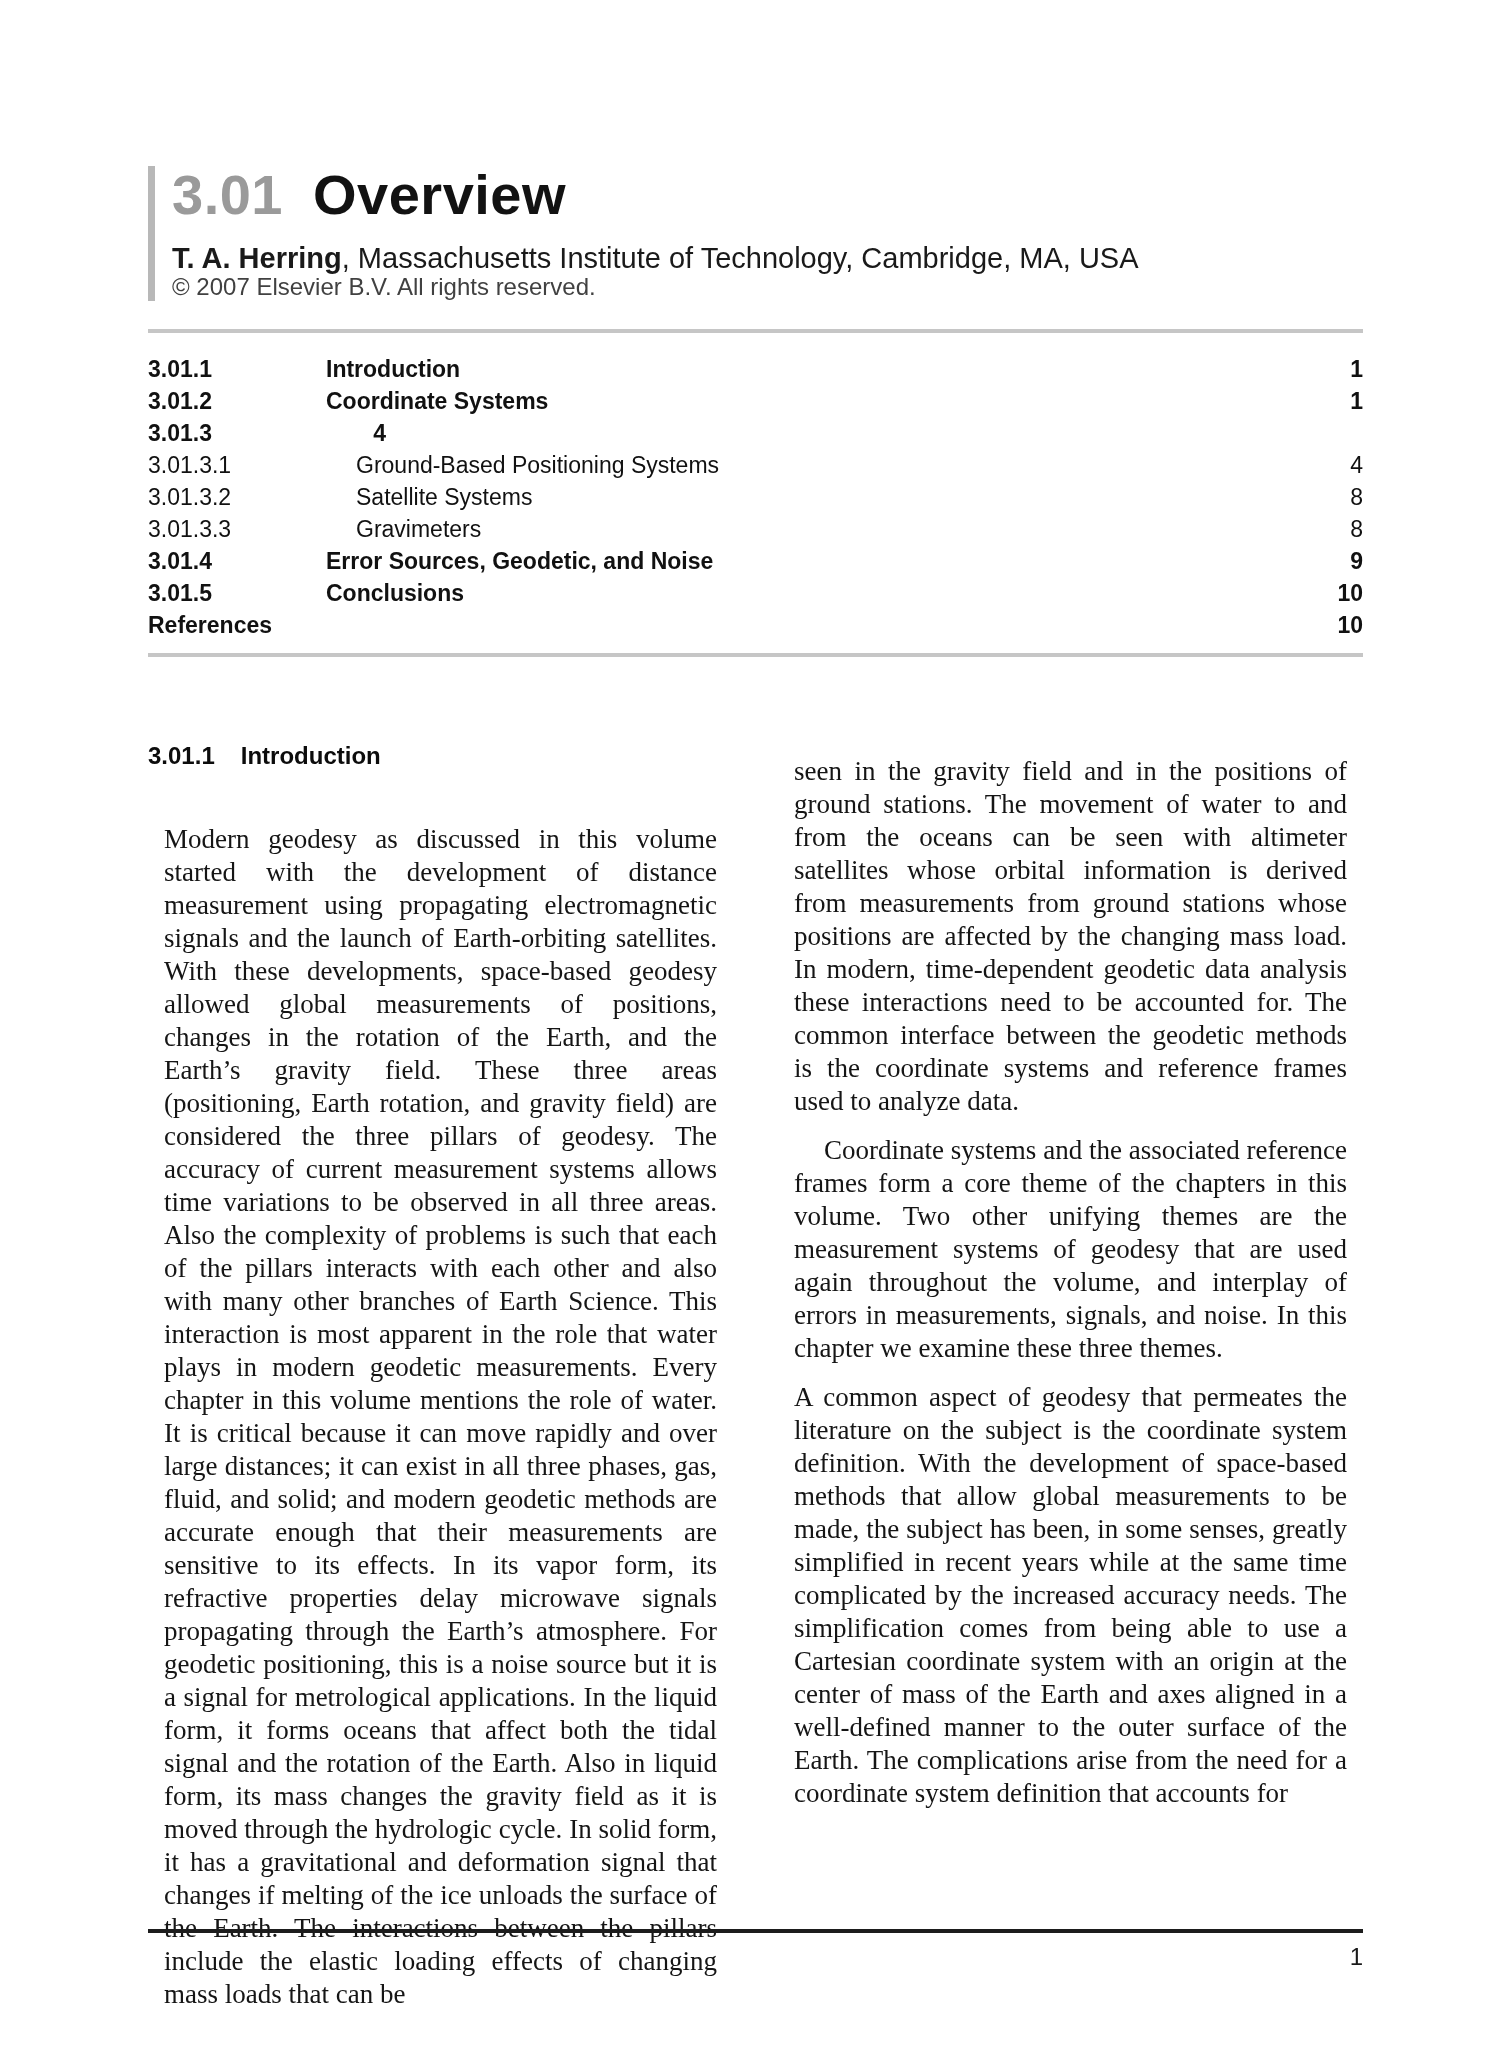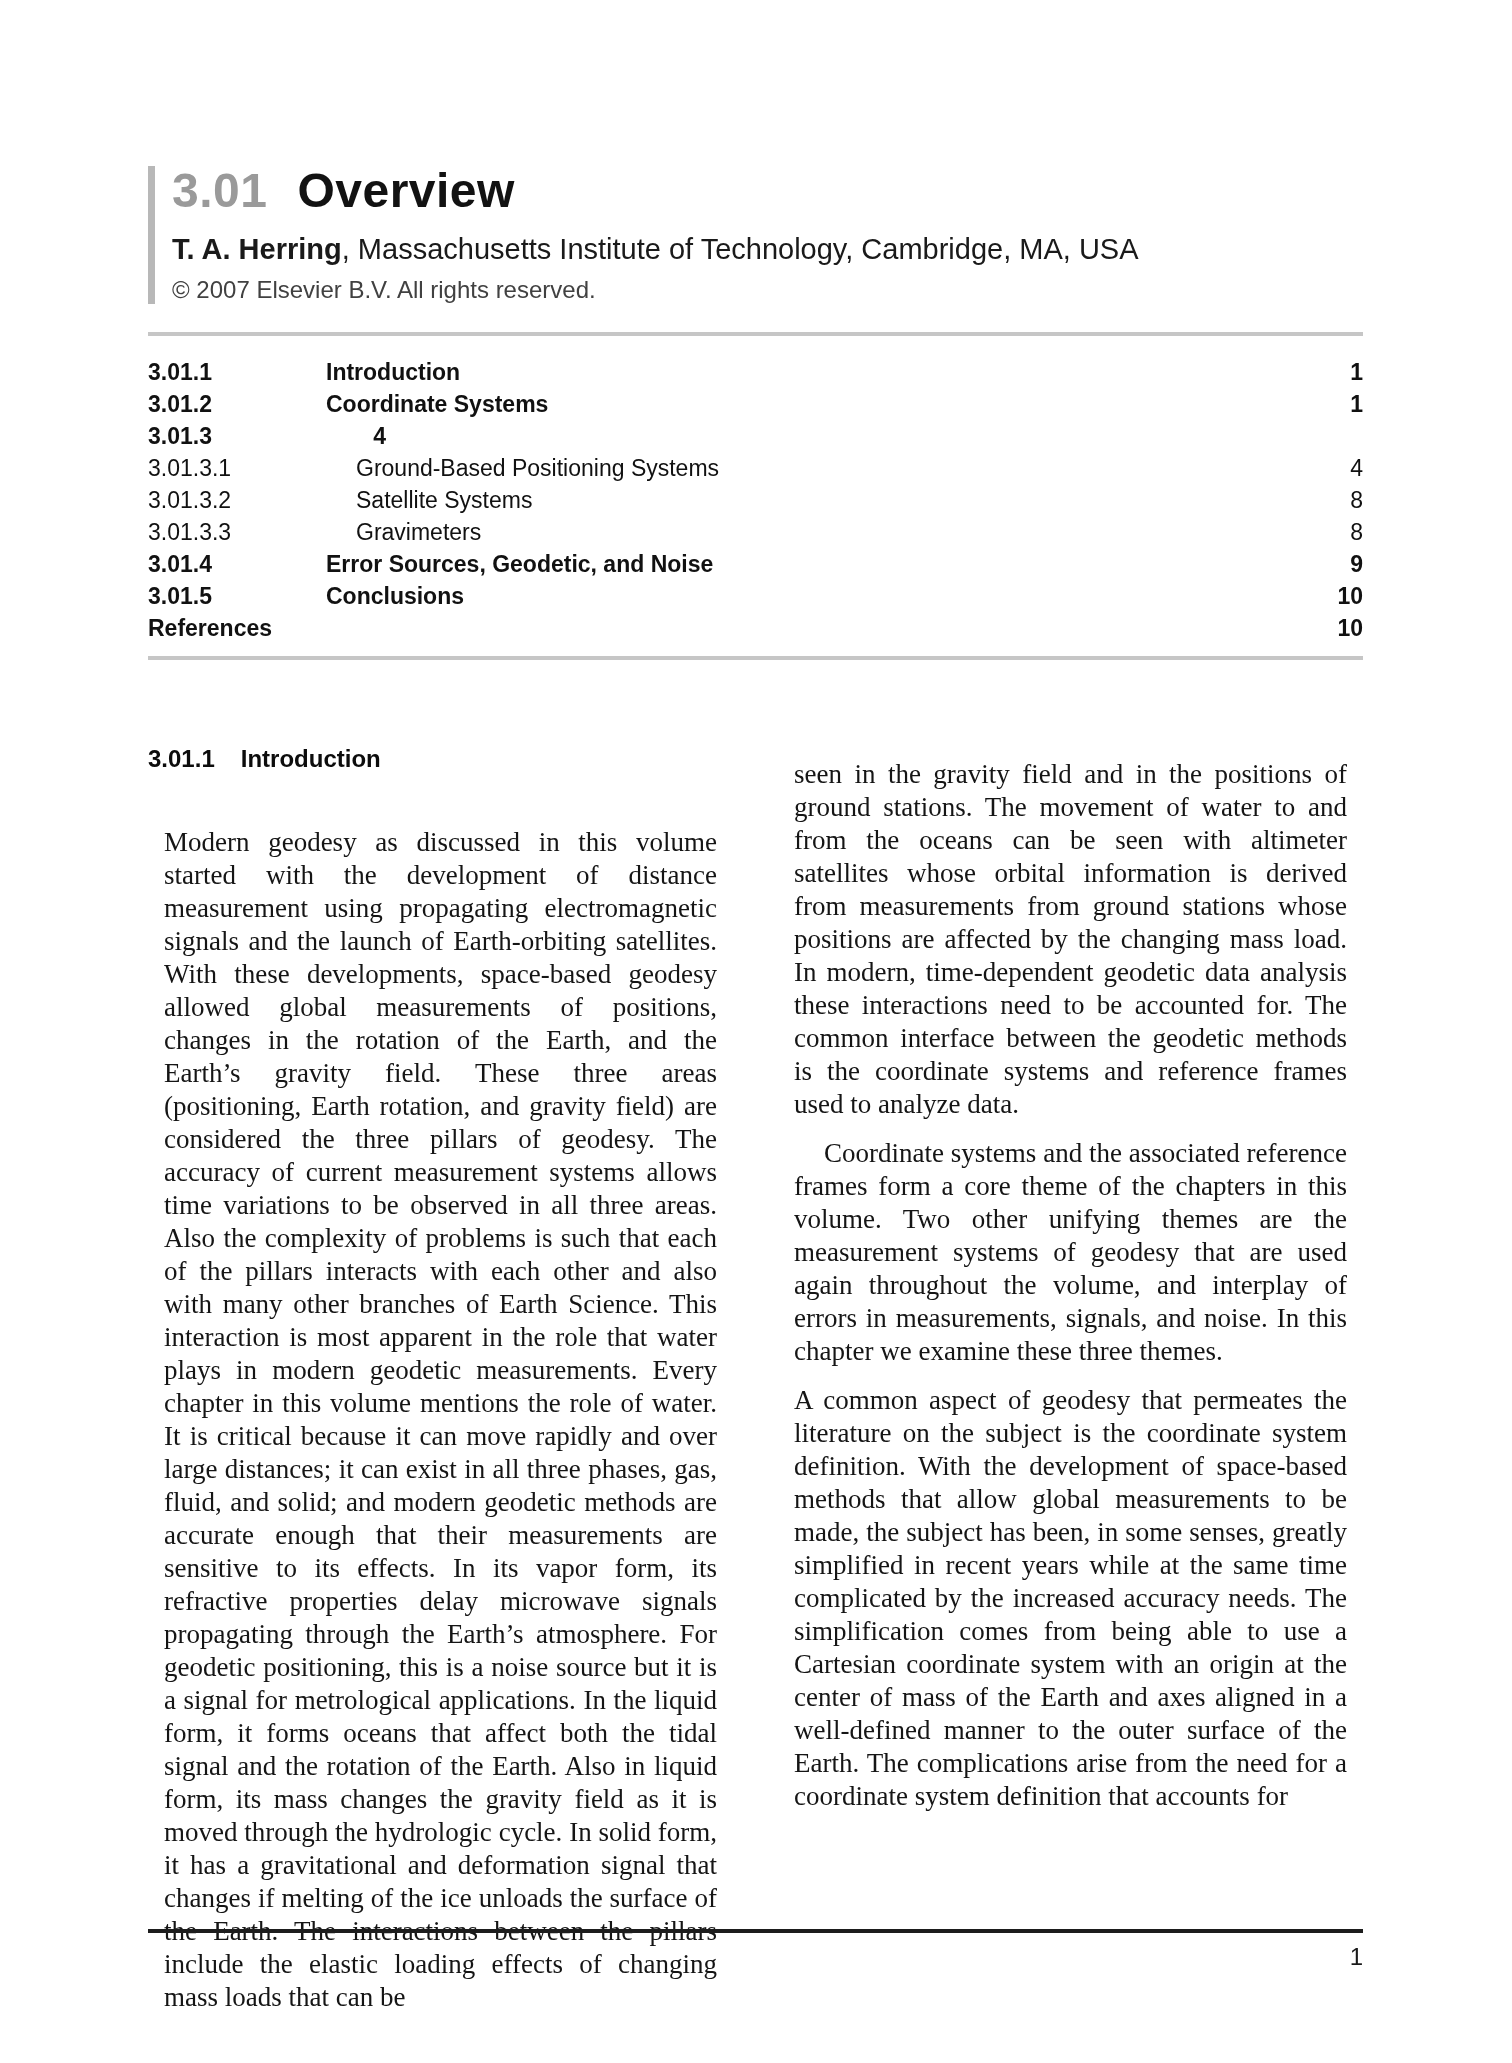--- a/index.html
+++ b/index.html
@@ -12,26 +12,26 @@
     overflow:hidden;
   }
   .content{position:absolute;left:148px;top:0;width:1215px;}
 
   
   .chapter-header{
     margin-top:166px;
     border-left:7px solid #b8b8b8;
     padding-left:17px;
   }
-  .title-line{font-size:48px;font-weight:700;line-height:1.05;letter-spacing:.5px;}
+  .title-line{font-size:56px;font-weight:700;line-height:1.05;letter-spacing:.5px;}
   .chapter-num{color:#9a9a9a;margin-right:30px;}
   .chapter-title{color:#121212;}
   .author-line{margin-top:18px;font-size:29px;line-height:30px;color:#1a1a1a;}
   .author-name{font-weight:700;}
-  .copyright-line{margin-top:12px;font-size:24px;line-height:28px;color:#414141;}
+  .copyright-line{font-size:24px;line-height:28px;color:#414141;}
 
   
   .toc{
     margin-top:28px;
     border-top:4px solid #c6c6c6;
     border-bottom:4px solid #c6c6c6;
     padding:20px 0 12px 0;
   }
   .toc-row{display:flex;font-size:23px;line-height:32px;font-weight:700;}
   .toc-row .toc-num{width:178px;flex:none;}

